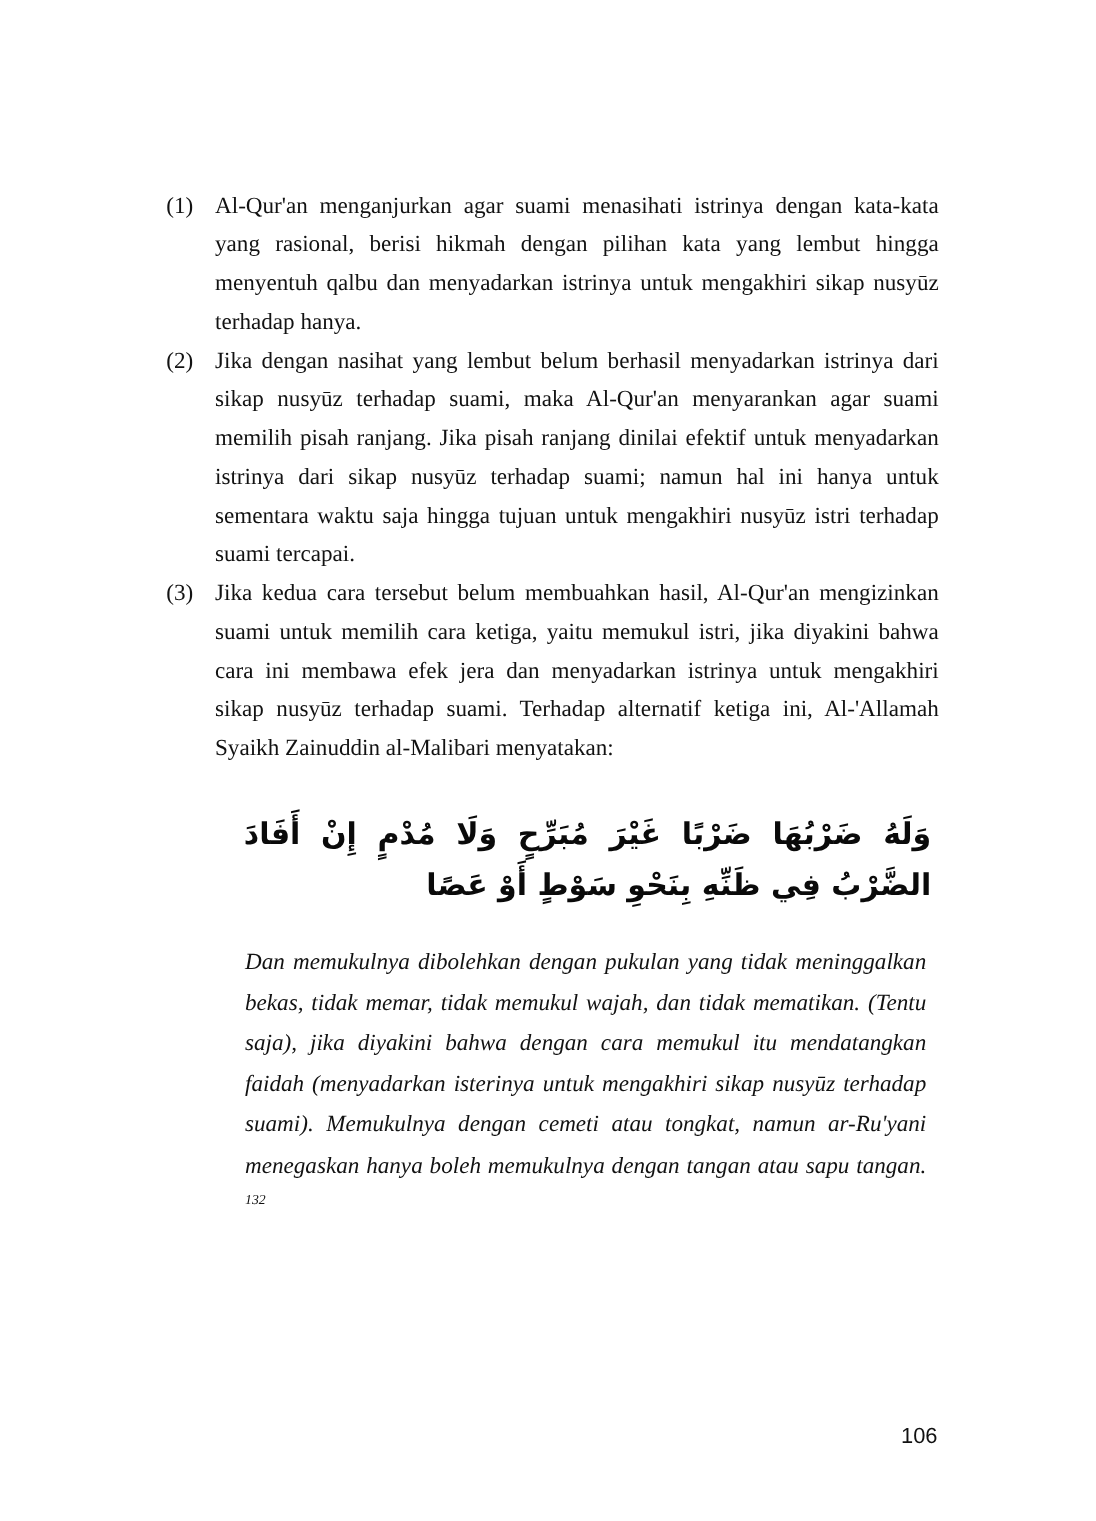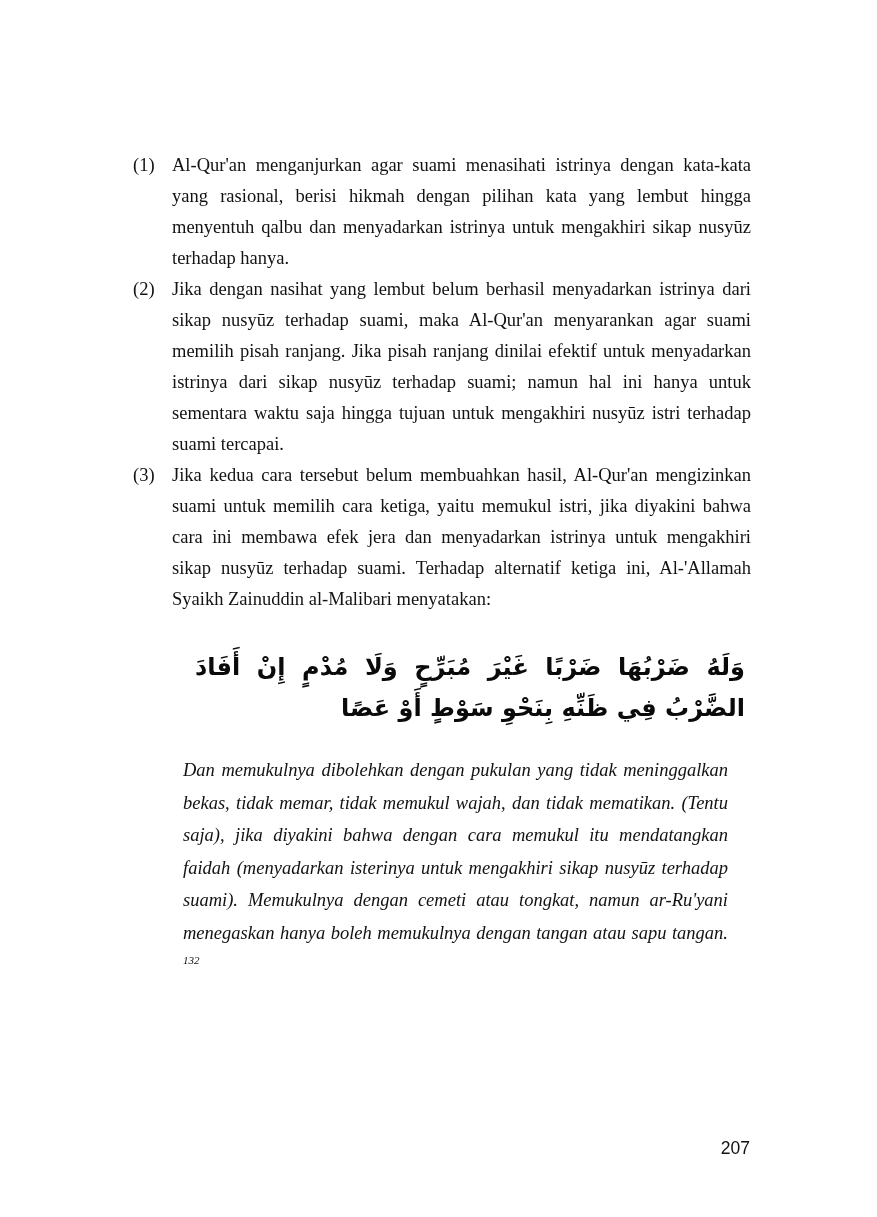--- a/index.html
+++ b/index.html
@@ -39,21 +39,21 @@
     width: 550px;
     direction: rtl;
     text-align: justify;
     font-weight: bold;
     font-size: 24px;
     line-height: 41px;
     font-family: "DejaVu Sans", sans-serif;
     color: #0a0a0a;
   }
   .translation {
-    margin: 25px 0 0 50px;
+    margin: 25px 0 0 63px;
     width: 545px;
     font-style: italic;
     font-size: 18.5px;
     line-height: 32.5px;
     text-align: justify;
   }
   .sup {
     vertical-align: super;
     font-size: 11px;
     line-height: 0;
@@ -89,14 +89,14 @@
     </div>
 
     <div class="arabic-block">
       <div>وَلَهُ ضَرْبُهَا ضَرْبًا غَيْرَ مُبَرِّحٍ وَلَا مُدْمٍ إِنْ أَفَادَ الضَّرْبُ فِي ظَنِّهِ بِنَحْوِ سَوْطٍ أَوْ عَصًا</div>
     </div>
 
     <div class="translation"><span>Dan memukulnya dibolehkan dengan pukulan yang tidak meninggalkan bekas, tidak memar, tidak memukul wajah, dan tidak mematikan. (Tentu saja), jika diyakini bahwa dengan cara memukul itu mendatangkan faidah (menyadarkan isterinya untuk mengakhiri sikap nusyūz terhadap suami). Memukulnya dengan cemeti atau tongkat, namun ar-Ru'yani menegaskan hanya boleh memukulnya dengan tangan atau sapu tangan. </span><span class="sup">132</span></div>
 
   </div>
 
-  <div class="page-number">207</div>
+  <div class="page-number">106</div>
 </div>
 
 </body></html>

